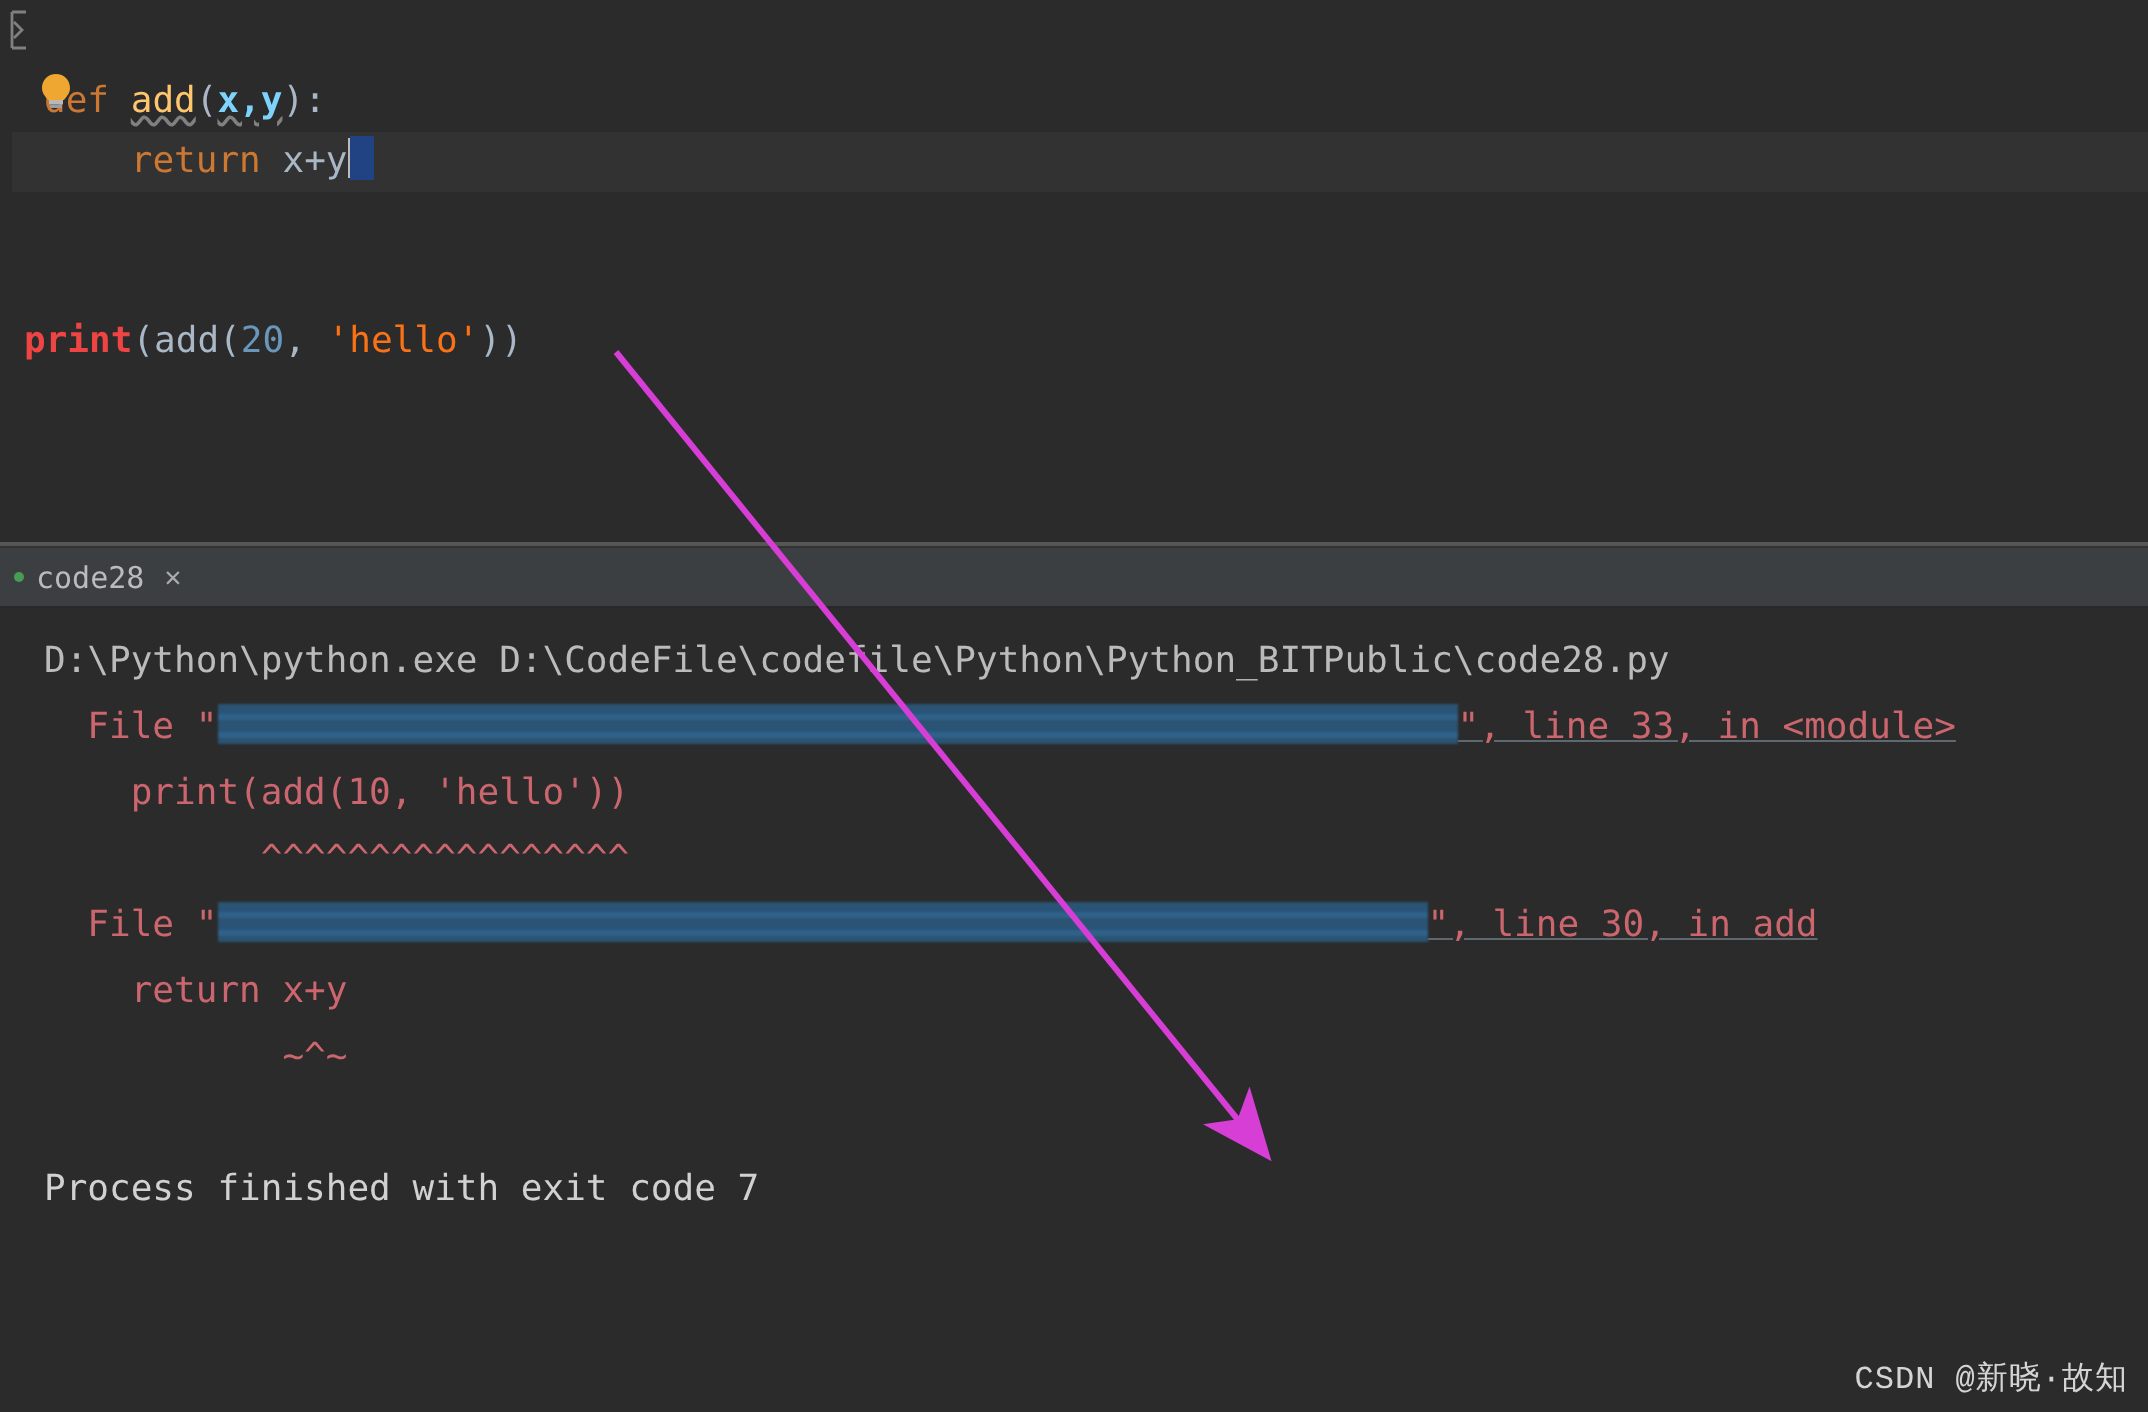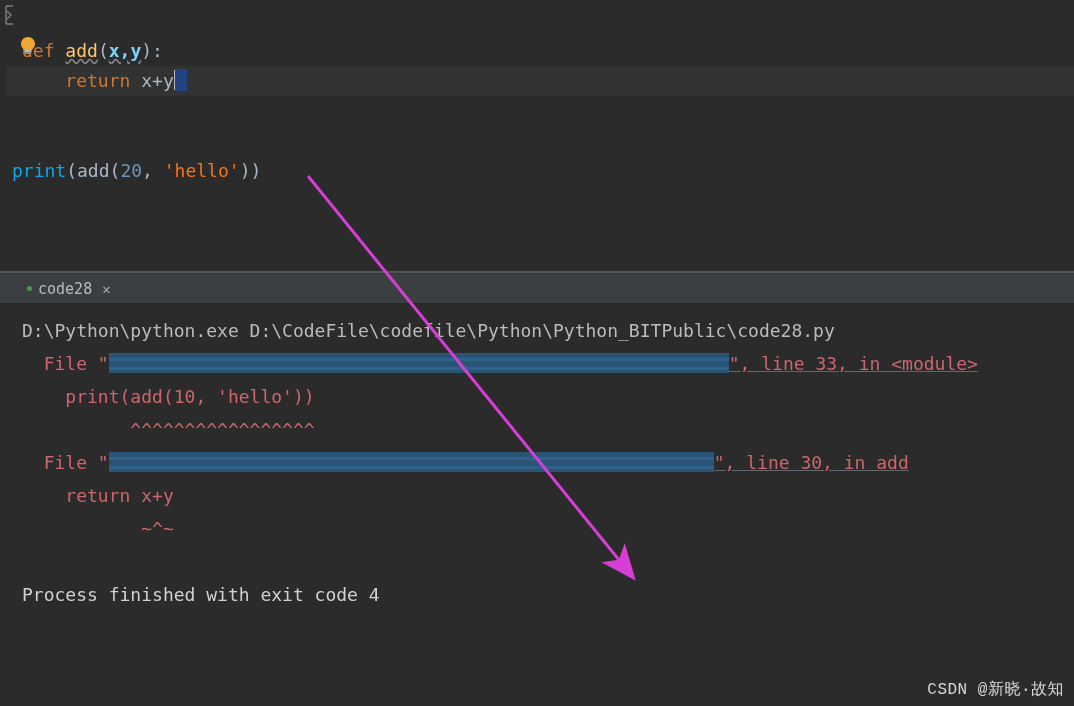--- a/index.html
+++ b/index.html
@@ -27,21 +27,21 @@
   }
   .current-line {
     background: #323232;
   }
   .kw { color: #cc7832; }
   .fn { color: #ffc66d; }
   .param { color: #7dd3fc; font-weight: bold; }
   .num { color: #6897bb; }
   .str { color: #f97316; }
   .op { color: #a9b7c6; }
-  .builtin { color: #0ea5e9; }
+  .builtin { color: #ef4444; font-weight: bold; }
   .caret {
     display:inline-block;
     width:2px; height:20px;
     background:#bbb; vertical-align:middle;
     position:relative; top:-2px;
   }
   .underline-warn {
     text-decoration-line: underline;
     text-decoration-style: wavy;
     text-decoration-color: #808080;
@@ -68,21 +68,21 @@
     height:2px;
     background:#555;
   }
   .tab-bar {
     background: #3c3f41;
     height: 31px;
     border-top: 1px solid #323232;
     border-bottom: 1px solid #282828;
     display: flex;
     align-items: center;
-    padding-left: 23px;
+    padding-left: 3px;
   }
   .tab {
     display: flex;
     align-items: center;
     padding: 0 10px 0 4px;
     height: 100%;
     color: #bbbbbb;
     font-size: 15px;
   }
   .tab-dot {
@@ -163,21 +163,21 @@
 
 <div class="console-pane">
   <div class="c-line c-gray">D:\Python\python.exe D:\CodeFile\codefile\Python\Python_BITPublic\code28.py</div>
   <div class="c-line c-red"><span>  File "</span><span class="redact" style="width:620px;"></span><span class="c-red-link">", line 33, in &lt;module&gt;</span></div>
   <div class="c-line c-red">    print(add(10, 'hello'))</div>
   <div class="c-line c-red">          ^^^^^^^^^^^^^^^^^</div>
   <div class="c-line c-red"><span>  File "</span><span class="redact" style="width:605px;"></span><span class="c-red-link">", line 30, in add</span></div>
   <div class="c-line c-red">    return x+y</div>
   <div class="c-line c-red">           ~^~</div>
   <div class="c-line">&nbsp;</div>
-  <div class="c-line c-white">Process finished with exit code 4</div>
+  <div class="c-line c-white">Process finished with exit code 7</div>
 </div>
 
 <svg class="arrow-overlay" width="1074" height="706">
   <defs>
     <marker id="ahead" markerWidth="14" markerHeight="14" refX="10" refY="5" orient="auto">
       <path d="M0,0 L12,5 L0,10 L3,5 Z" fill="#d63ed6"></path>
     </marker>
   </defs>
   <line x1="308" y1="176" x2="632" y2="576" stroke="#d63ed6" stroke-width="3" marker-end="url(#ahead)"></line>
 </svg>

